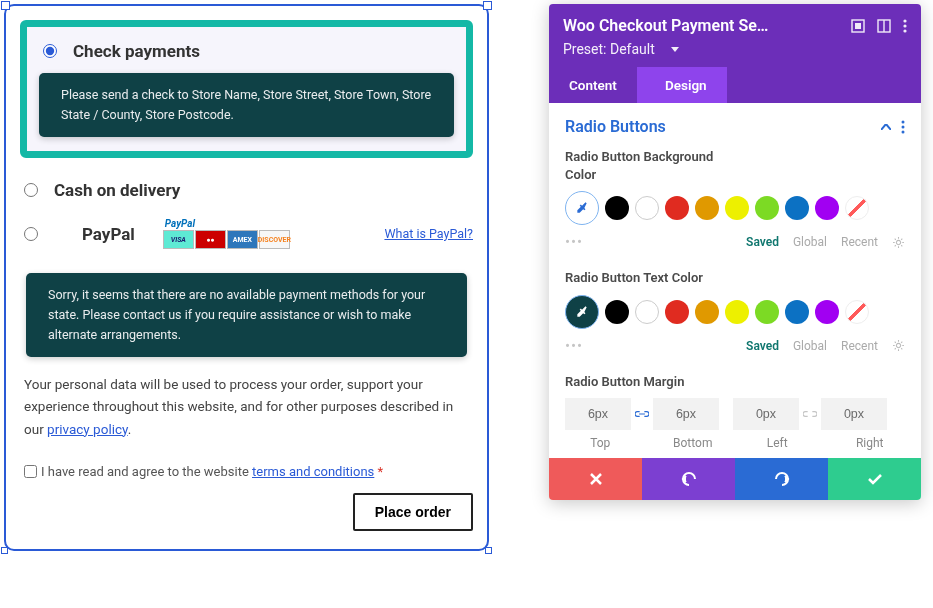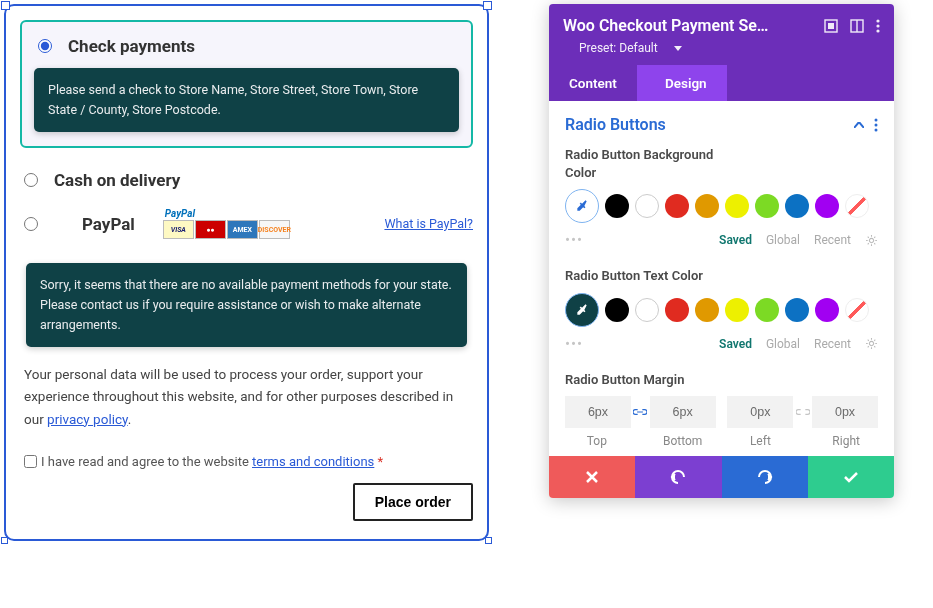--- a/index.html
+++ b/index.html
@@ -27,46 +27,46 @@
   .corner-bl, .corner-br {
     position: absolute;
     width: 7px; height: 7px;
     border: 1px solid #2a5ad6;
     background: #fff;
   }
   .corner-bl { bottom: -5px; left: -5px; }
   .corner-br { bottom: -5px; right: -5px; }
 
   .payment-block {
-    border: 2px solid #14b8a6;
+    border: 7px solid #14b8a6;
     background: #f6f5fc;
     border-radius: 6px;
     padding: 10px 12px 14px;
     margin-bottom: 16px;
   }
   .payment-title { font-size: 17px; font-weight: 700; color: #333; margin-left: 8px; }
   .radio-row { display: flex; align-items: center; padding: 4px 0 12px; }
   .radio-row.plain { padding: 6px 0; margin-bottom: 6px; }
   .radio-row input[type=radio] { accent-color: #2a5ad6; width: 14px; height: 14px; margin: 0 8px 0 4px; cursor: pointer; }
   .dark-box {
     background: #0f4146;
     color: #e9ecee;
     border-radius: 5px;
-    padding: 12px 14px;
+    padding: 12px 22px;
     font-size: 12.5px;
     line-height: 1.6;
     box-shadow: 0 2px 6px rgba(0,0,0,0.2);
   }
   .paypal-row { display:flex; align-items:center; justify-content:space-between; }
   .paypal-left { display:flex; align-items:center; gap:28px; }
   .paypal-logos { display:flex; flex-direction:column; align-items:flex-start; gap:1px; }
   .pp-word { color:#0070ba; font-weight:700; font-style: italic; font-size: 10px; padding-left: 2px; }
   .card-row { display:flex; gap:1px; }
   .card { width: 31px; height: 19px; display:flex; align-items:center; justify-content:center; font-size:7px; font-weight:bold; border:1px solid #bbb; color:#fff; }
-  .visa { background: #fef9c3; color:#1a1f71; font-style: italic; }
+  .visa { background: #5eead4; color:#1a1f71; font-style: italic; }
   .mc { background:#cc0000; }
   .amex { background:#2e77bb; }
   .disc { background:#f7f7f7; color:#f58220; }
   .pp-link { color:#2a5ad6; font-size:12.5px; text-decoration: underline; cursor: pointer; }
 
   .sorry-box { margin-top: 18px; margin-left: 6px; margin-right: 6px; }
 
   .body-text { font-size: 13.5px; color: #444; line-height: 1.65; margin: 16px 4px 8px; }
   .body-text a, .tc-row a { color: #2a5ad6; text-decoration: underline; cursor: pointer; }
 
@@ -81,32 +81,32 @@
     background: #fff;
     padding: 9px 20px;
     font-weight: 700;
     font-size: 14px;
     cursor: pointer;
     border-radius: 2px;
   }
 
   
   .settings-panel {
-    width: 345px;
+    width: 372px;
     box-shadow: 0 3px 18px rgba(0,0,0,0.22);
     border-radius: 4px;
     overflow: hidden;
     background: #fff;
   }
   .settings-header { background: #6c2eb9; color: #fff; padding: 12px 14px 10px; }
   .module-row { display:flex; align-items:center; justify-content:space-between; gap:8px; }
   .module-title { font-size: 16px; font-weight: 600; white-space:nowrap; overflow:hidden; text-overflow:ellipsis; flex:1; }
   .header-icons { display:flex; gap:12px; align-items:center; }
   .header-icons span { cursor:pointer; opacity:0.9; font-size: 13px; }
-  .preset-row { font-size: 12px; margin-top: 6px; opacity: 0.92; display:flex; align-items:center; gap:16px; cursor: pointer; margin-left: 16px; }
+  .preset-row { font-size: 14px; margin-top: 6px; opacity: 0.92; display:flex; align-items:center; gap:16px; cursor: pointer; }
 
   .tabs { display:flex; background: #6c2eb9; }
   .tab { flex: 0 0 auto; padding: 10px 20px; color: #fff; font-size: 13.5px; font-weight: 600; cursor: pointer; }
   .tab.active { background: #8e44ec; padding-left: 28px; }
 
   .section { padding: 14px 16px 8px; }
   .section-head { display:flex; align-items:center; justify-content:space-between; color:#2a6bd4; font-size: 16px; font-weight:600; margin-bottom: 12px; }
   .section-head-icons { display:flex; gap:10px; align-items:center; color:#2a6bd4; }
   .section-head-icons span { cursor:pointer; }
 

